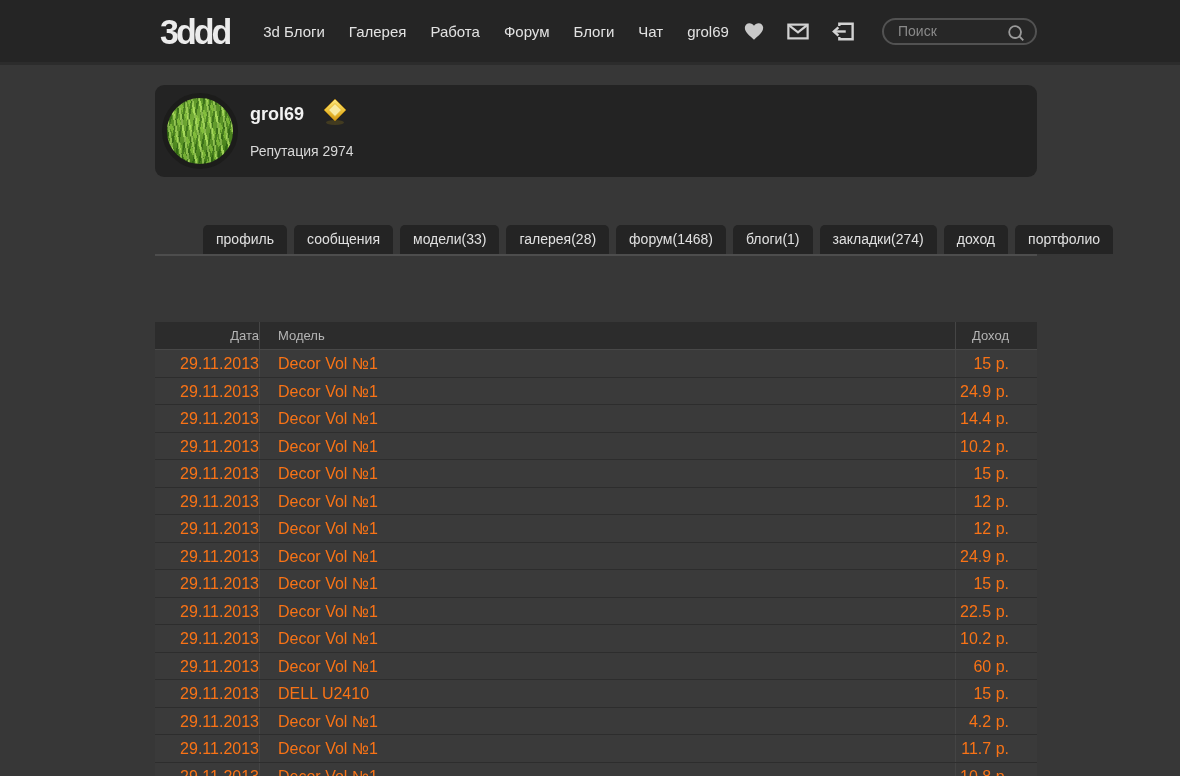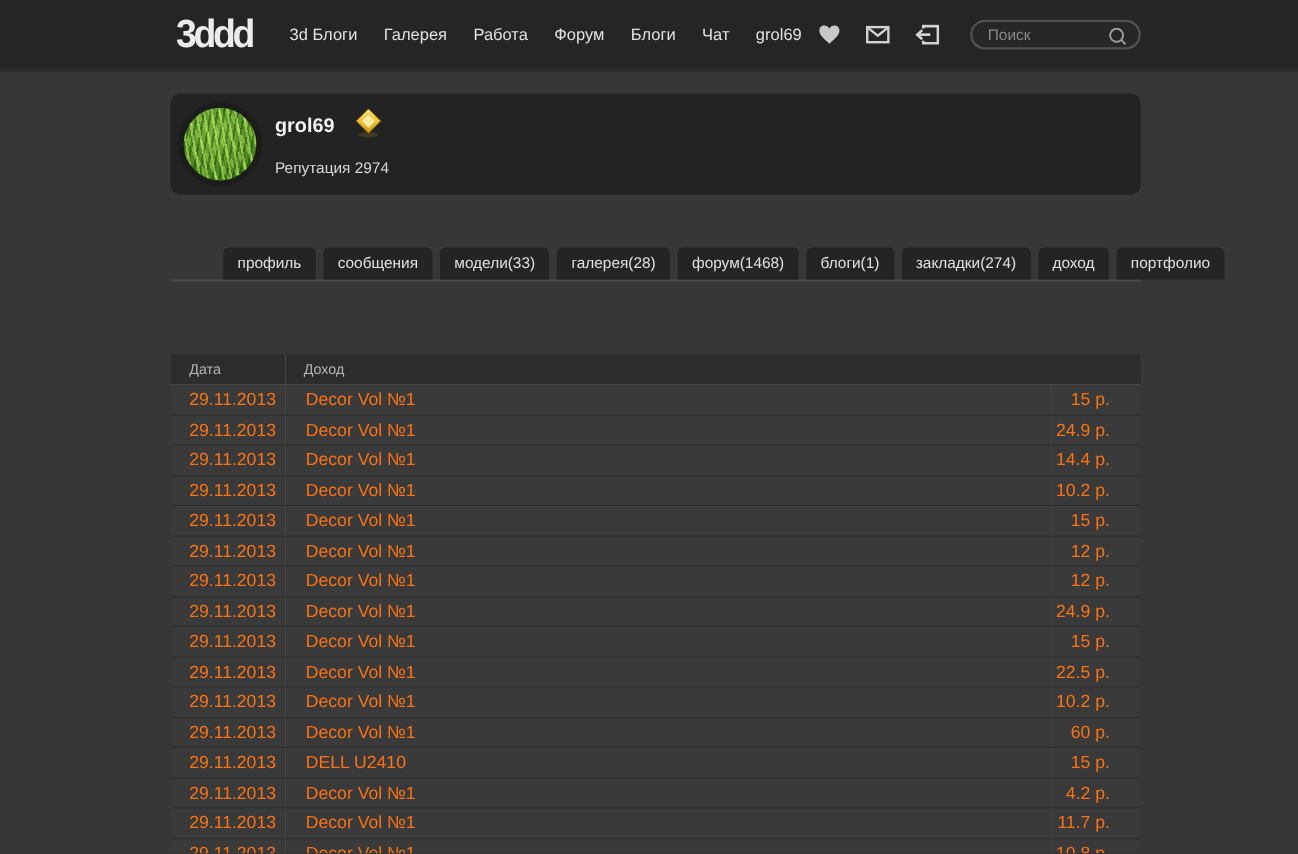--- a/index.html
+++ b/index.html
@@ -94,21 +94,21 @@
   }
   .t-head{
     display:flex;height:28px;background:#2c2c2c;color:#b5b5b5;font-size:13px;
     line-height:28px;border-bottom:1px solid #484848;box-sizing:border-box;
   }
   .t-row{
     display:flex;height:27.5px;background:#3a3a3a;color:#f97316;font-size:16px;
     line-height:27px;border-bottom:1px solid #2d2d2d;box-sizing:border-box;
     cursor:default;
   }
-  .c-date{width:104px;box-sizing:border-box;padding-left:17px;flex:none;}
+  .c-date{width:104px;box-sizing:border-box;padding-left:17px;flex:none;text-align:right;}
   .c-model{flex:1;box-sizing:border-box;padding-left:18px;border-left:1px solid #454545;}
   .c-income{width:82px;box-sizing:border-box;padding-right:28px;text-align:right;flex:none;border-left:1px solid #454545;}
   .t-row .c-model{border-left:1px solid rgba(255,255,255,0.05);}
   .t-row .c-income{border-left:1px solid rgba(255,255,255,0.05);}
 </style>
 </head>
 <body>
 
 <div class="page">
 
@@ -192,20 +192,21 @@
       <span class="tab">блоги(1)</span>
       <span class="tab">закладки(274)</span>
       <span class="tab">доход</span>
       <span class="tab">портфолио</span>
     </div>
 
 
   <div class="sales-table">
     <div class="t-head">
       <div class="c-date">Дата</div>
+      <div class="c-model">Модель</div>
       <div class="c-income">Доход</div>
     </div>
     <div id="table-body">
         <div class="t-row">
     <div class="c-date">29.11.2013</div>
     <div class="c-model">Decor Vol №1</div>
     <div class="c-income">15 р.</div>
   </div>
         <div class="t-row">
     <div class="c-date">29.11.2013</div>

